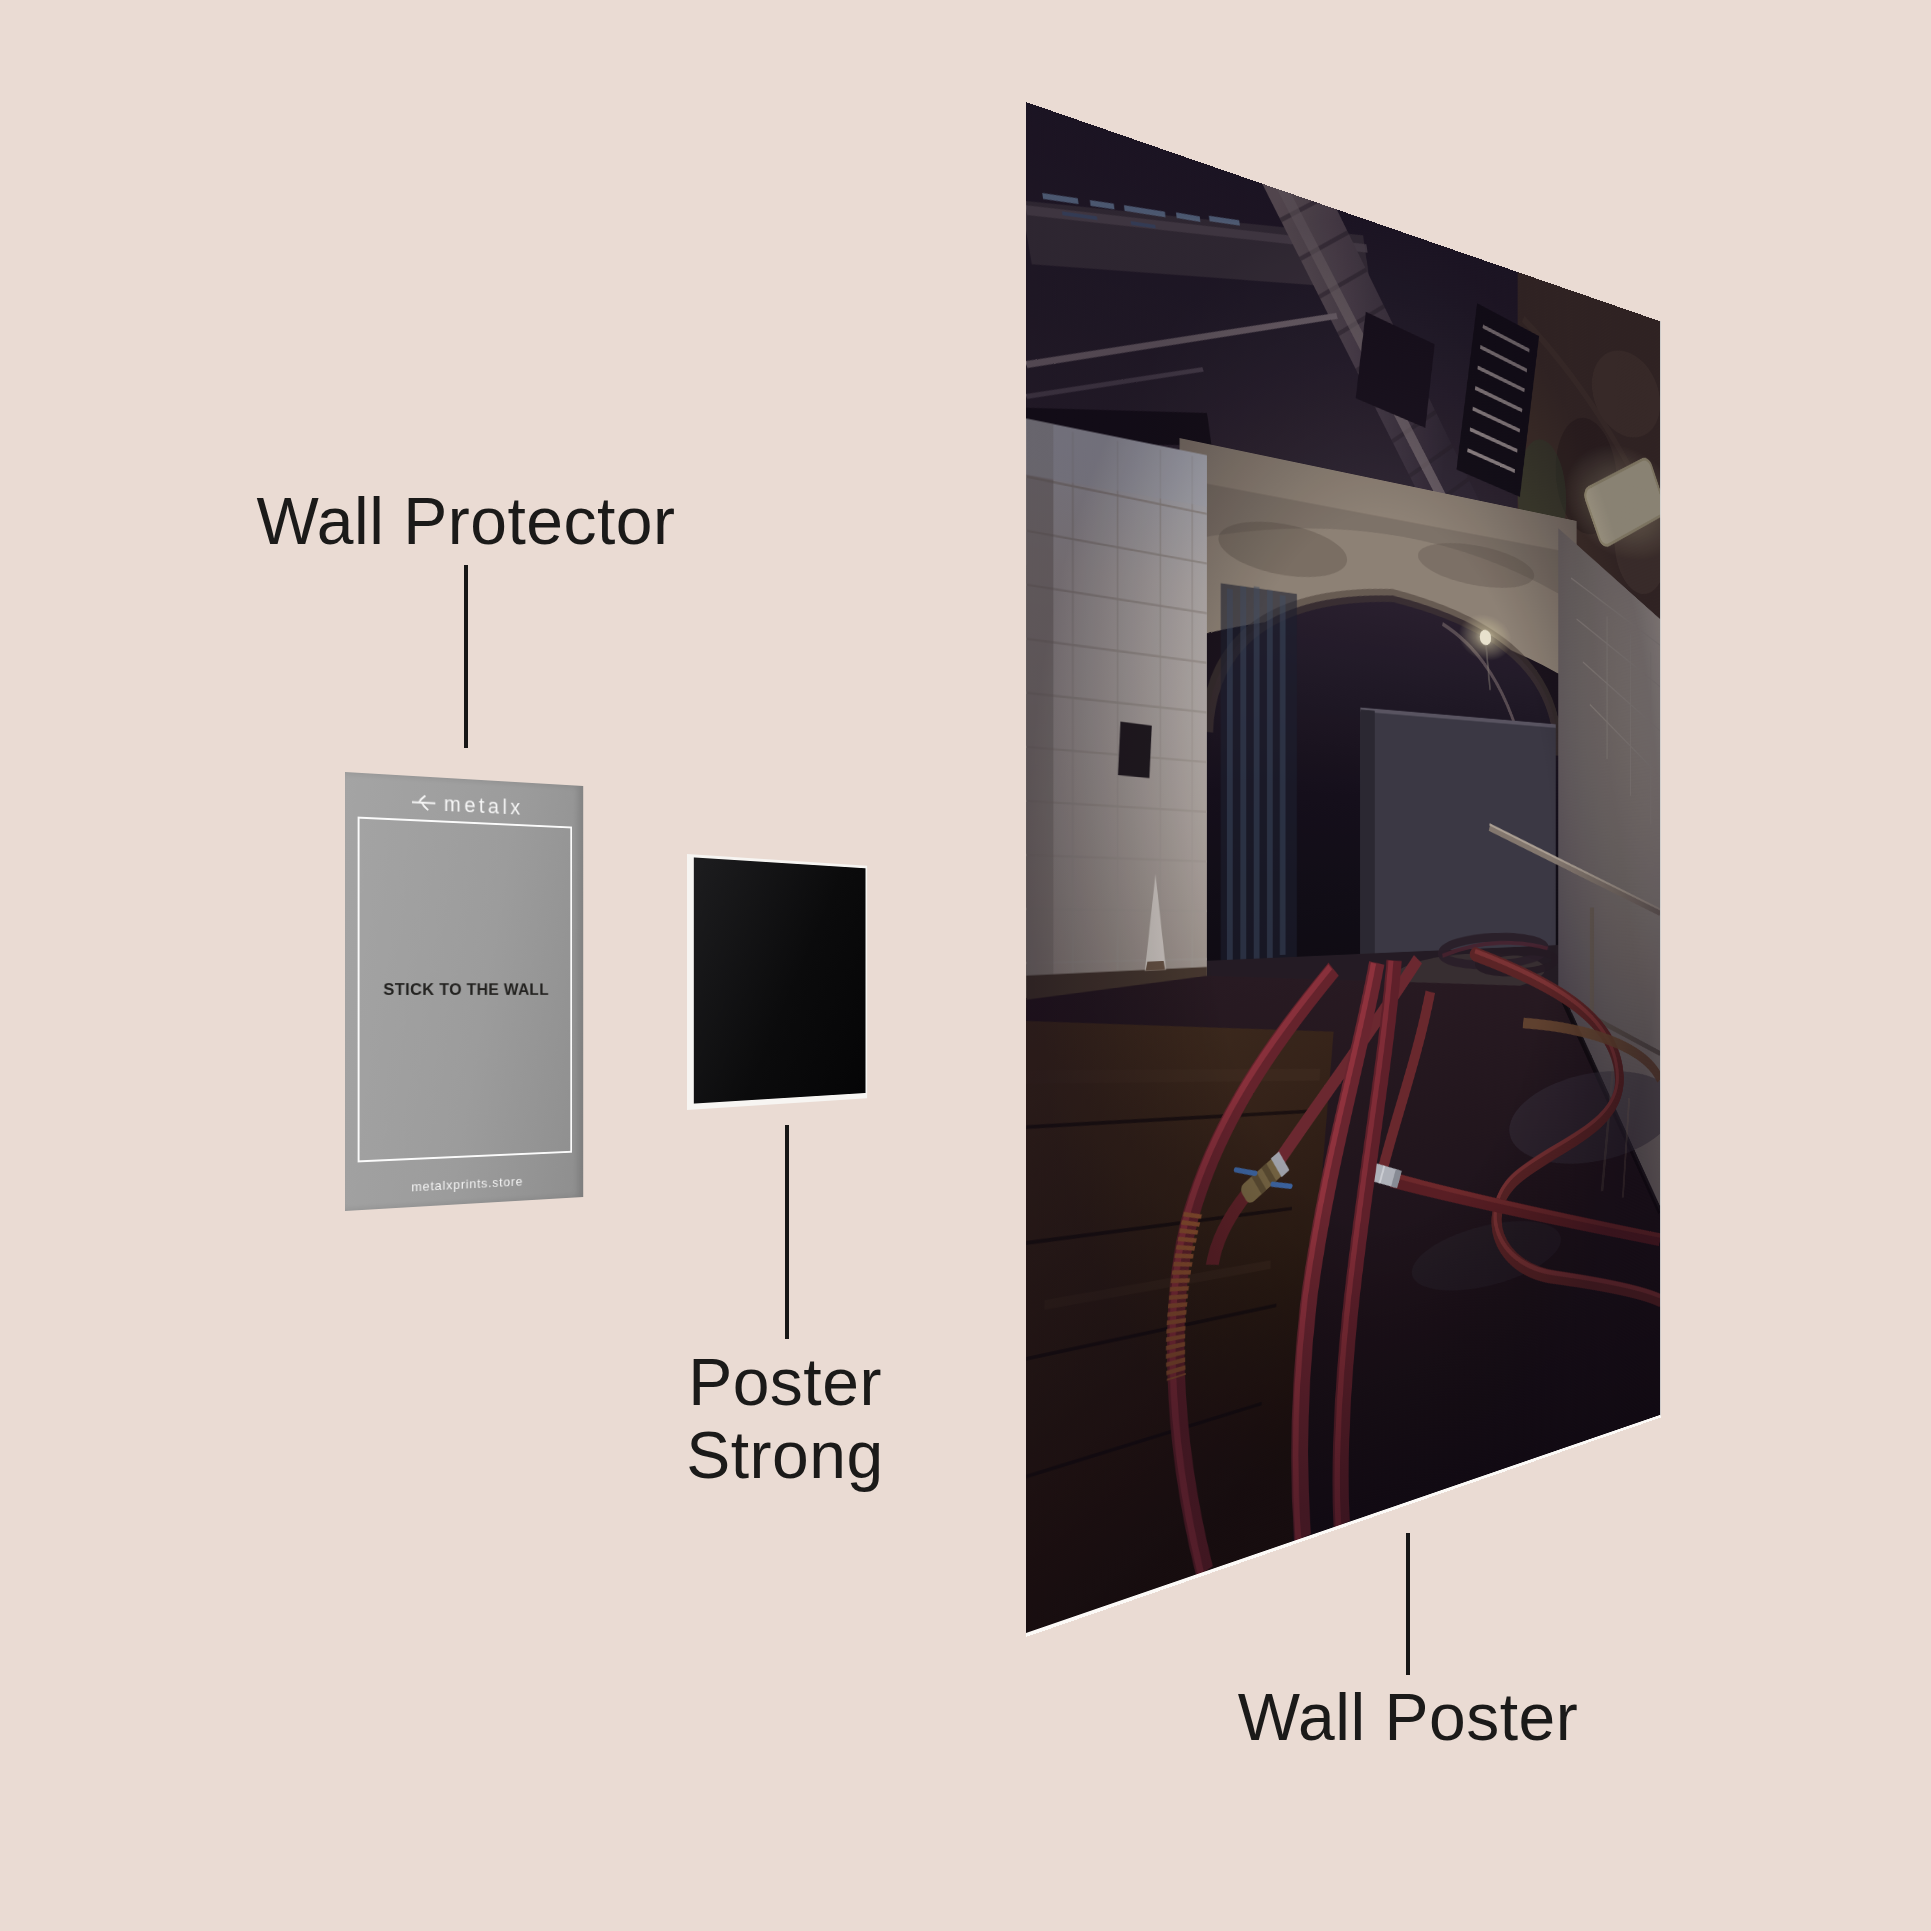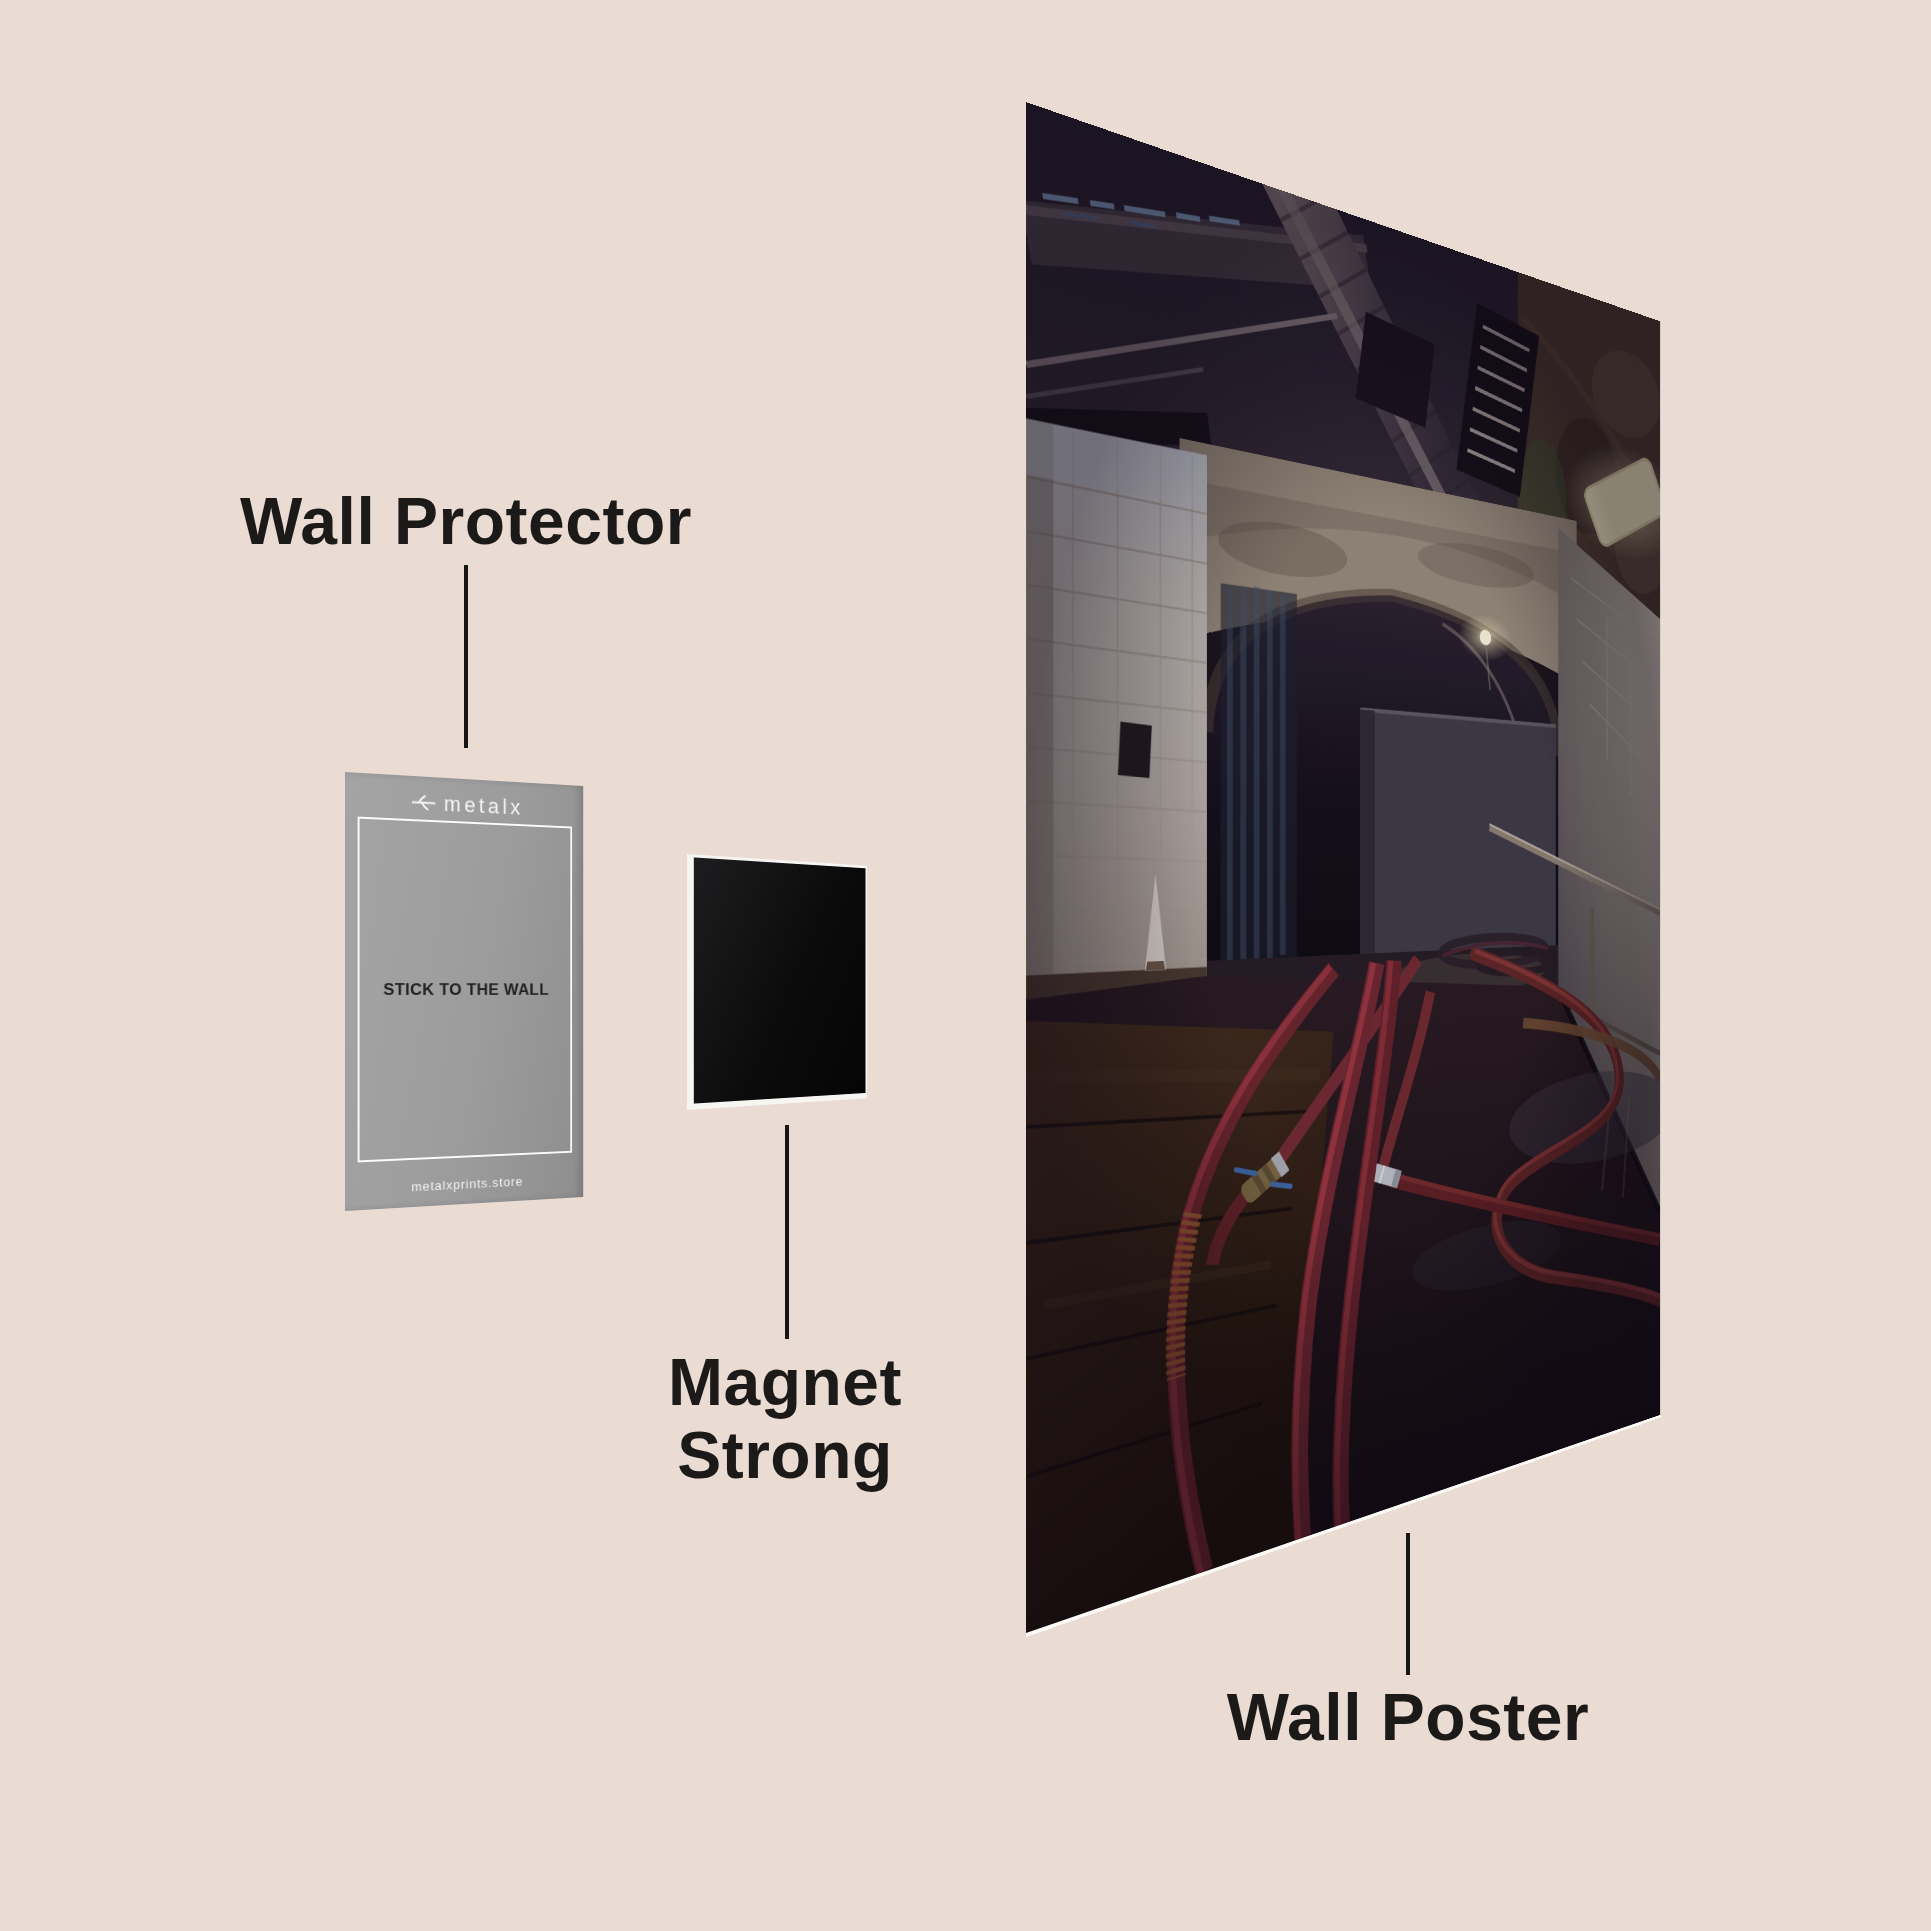--- a/index.html
+++ b/index.html
@@ -2,21 +2,21 @@
 <html><head>
 <meta charset="utf-8">
 <style>
   html,body{margin:0;padding:0;}
   body{
     width:1931px;height:1931px;position:relative;overflow:hidden;
     background:#EADBD3;
     font-family:"Liberation Sans", sans-serif;
   }
   .label{
-    position:absolute;color:#1B1A19;font-size:66px;font-weight:700;
+    position:absolute;color:#1B1A19;font-size:66px;font-weight:400;
     letter-spacing:0.5px;text-align:center;transform:translate(-50%,-50%);
     white-space:nowrap;line-height:73px;
   }
   .leader{position:absolute;width:3.9px;background:#171616;}
 
   
   .card{
     position:absolute;left:345px;top:772px;width:261px;height:439px;
     transform-origin:left center;
     transform:perspective(869px) rotateY(13deg);
@@ -86,21 +86,21 @@
     <div class="card-message">STICK TO THE WALL</div>
   </div>
   <div class="card-site">metalxprints.store</div>
 </div>
 
 <div class="magnet">
   <div class="magnet-face"></div>
 </div>
 <div class="leader" style="left:785px;top:1125px;height:214px"></div>
 <div class="label" style="left:785px;top:1419px">
-  <span style="display:block">Magnet</span>
+  <span style="display:block">Poster</span>
   <span style="display:block">Strong</span>
 </div>
 
 <div class="poster">
   <svg viewBox="0 0 970 1586" role="img" aria-label="Dark underground tunnel corridor with ceiling pipes, white tiled walls, a glowing wall light and red fire hoses snaking over a wet floor">
     <defs>
       <linearGradient id="gCeil" x1="0" y1="0" x2="0" y2="1">
         <stop offset="0" stop-color="#262030"></stop>
           <stop offset="1" stop-color="#362d37"></stop>
       </linearGradient>

